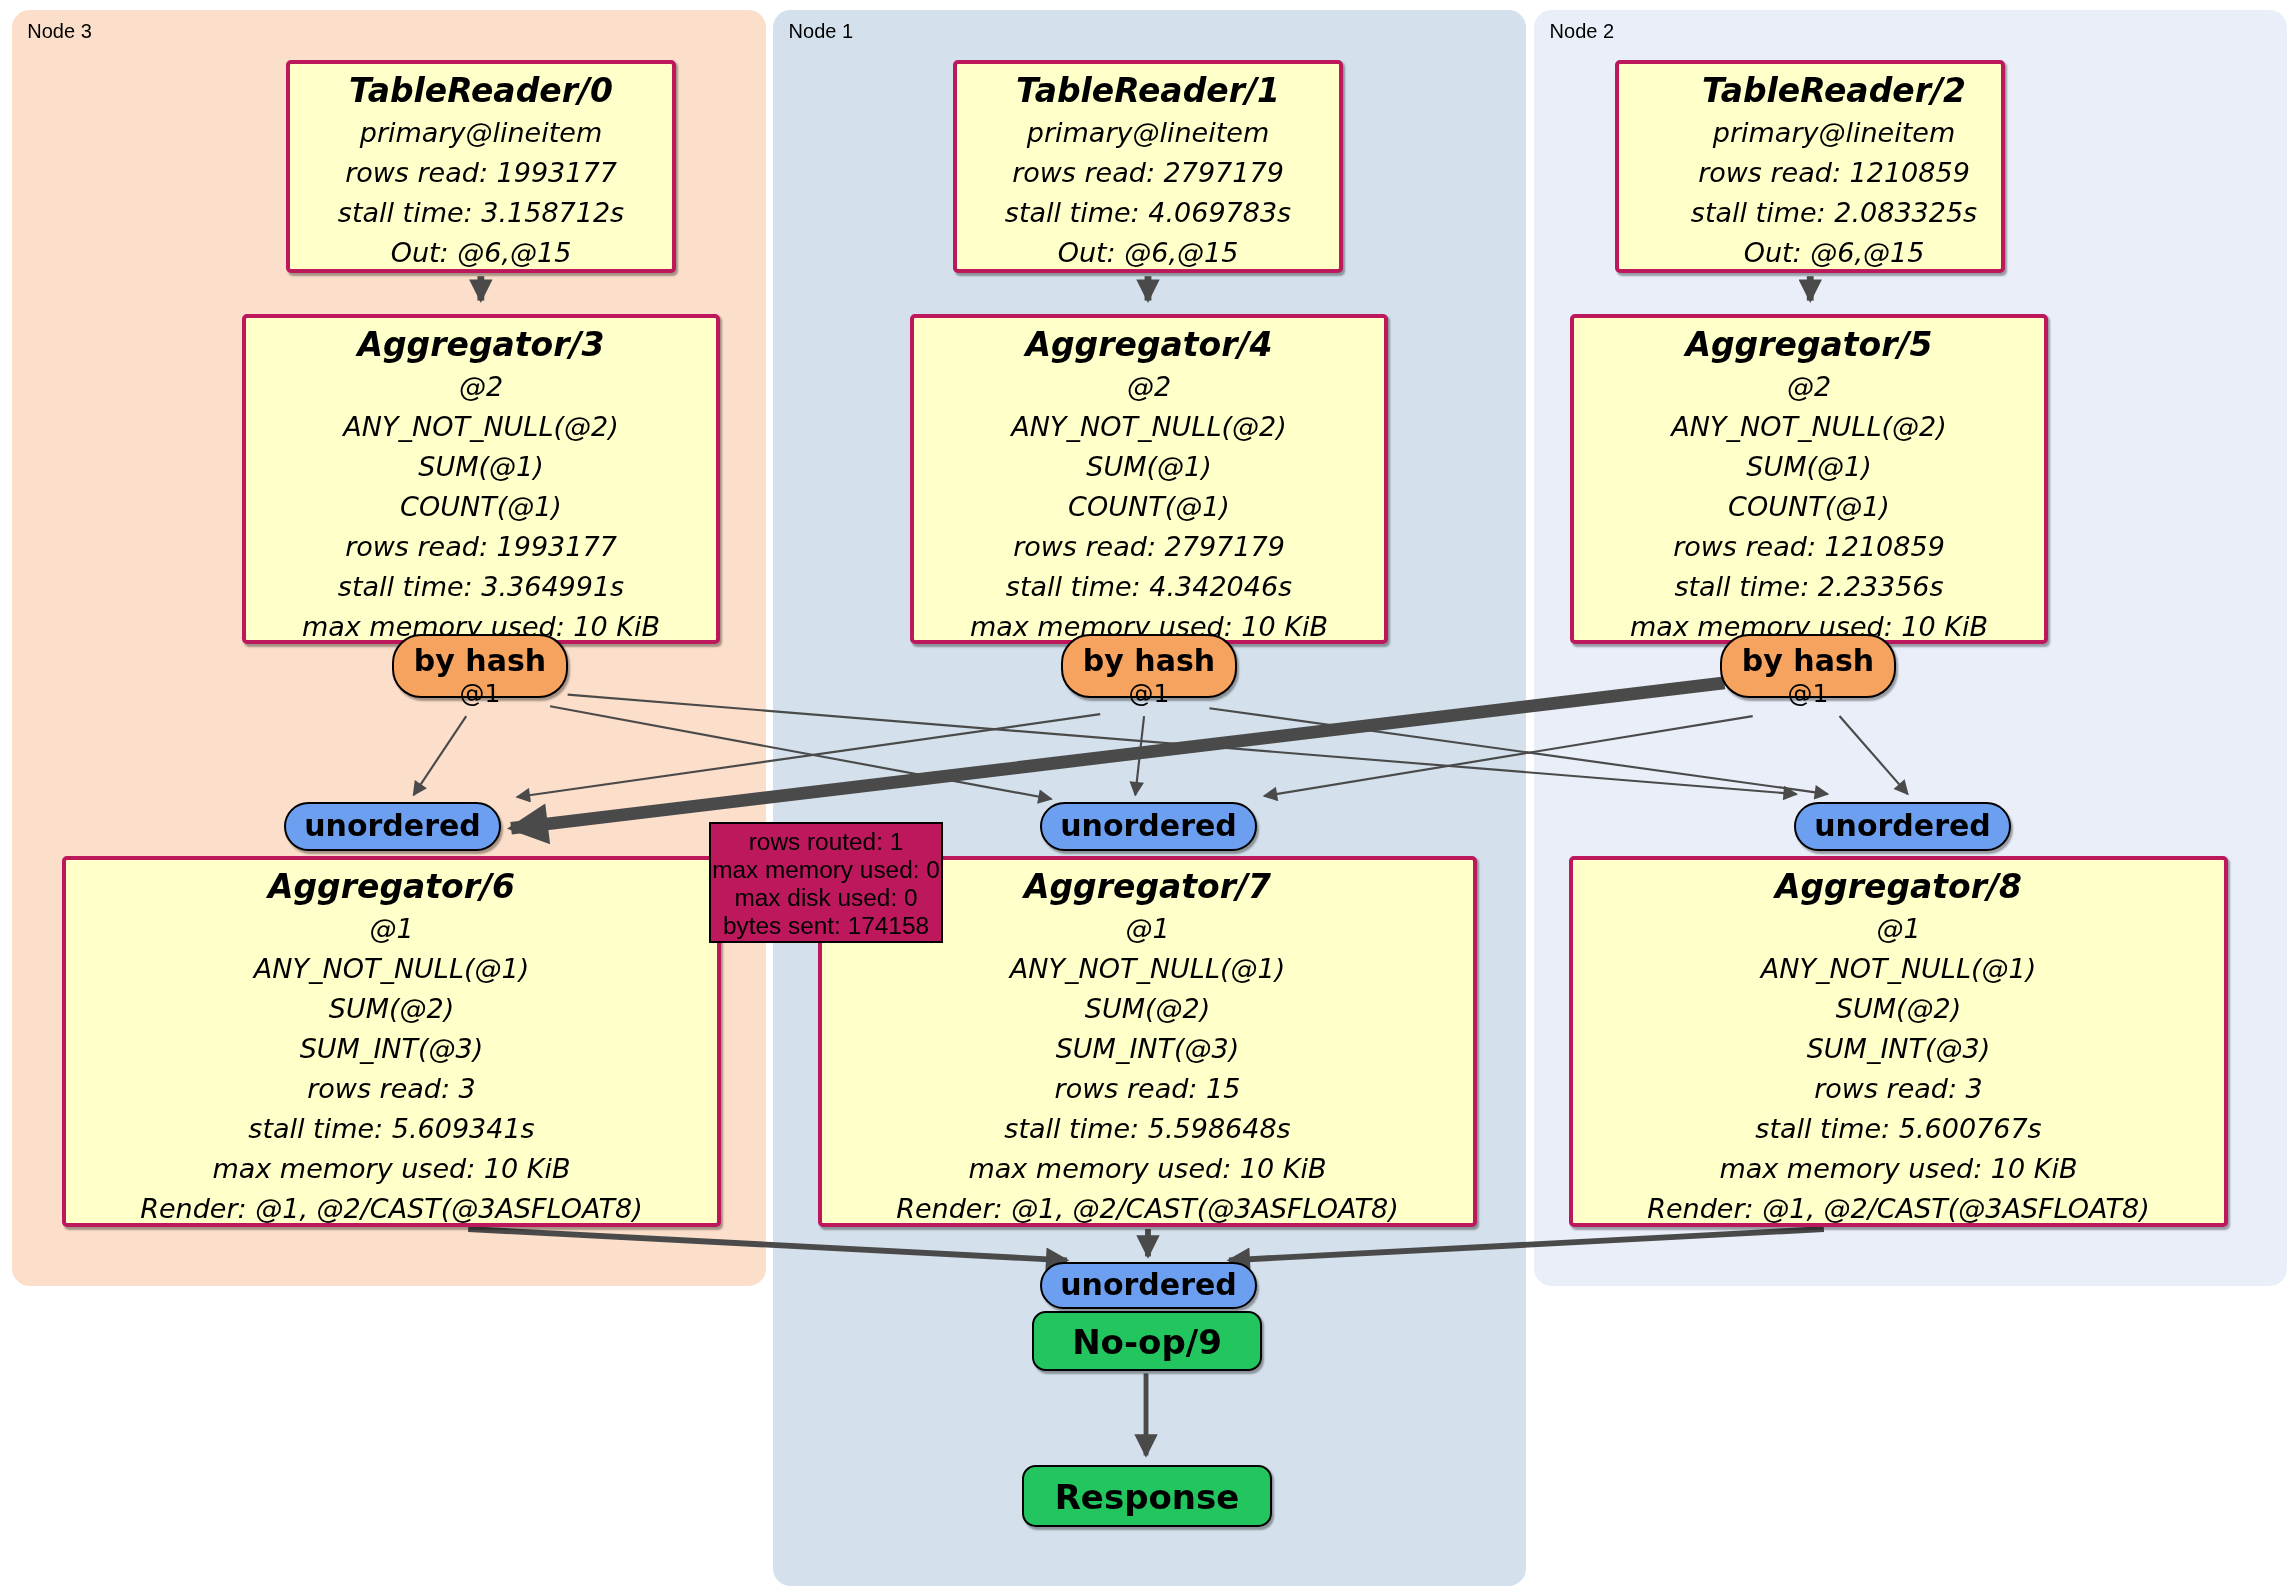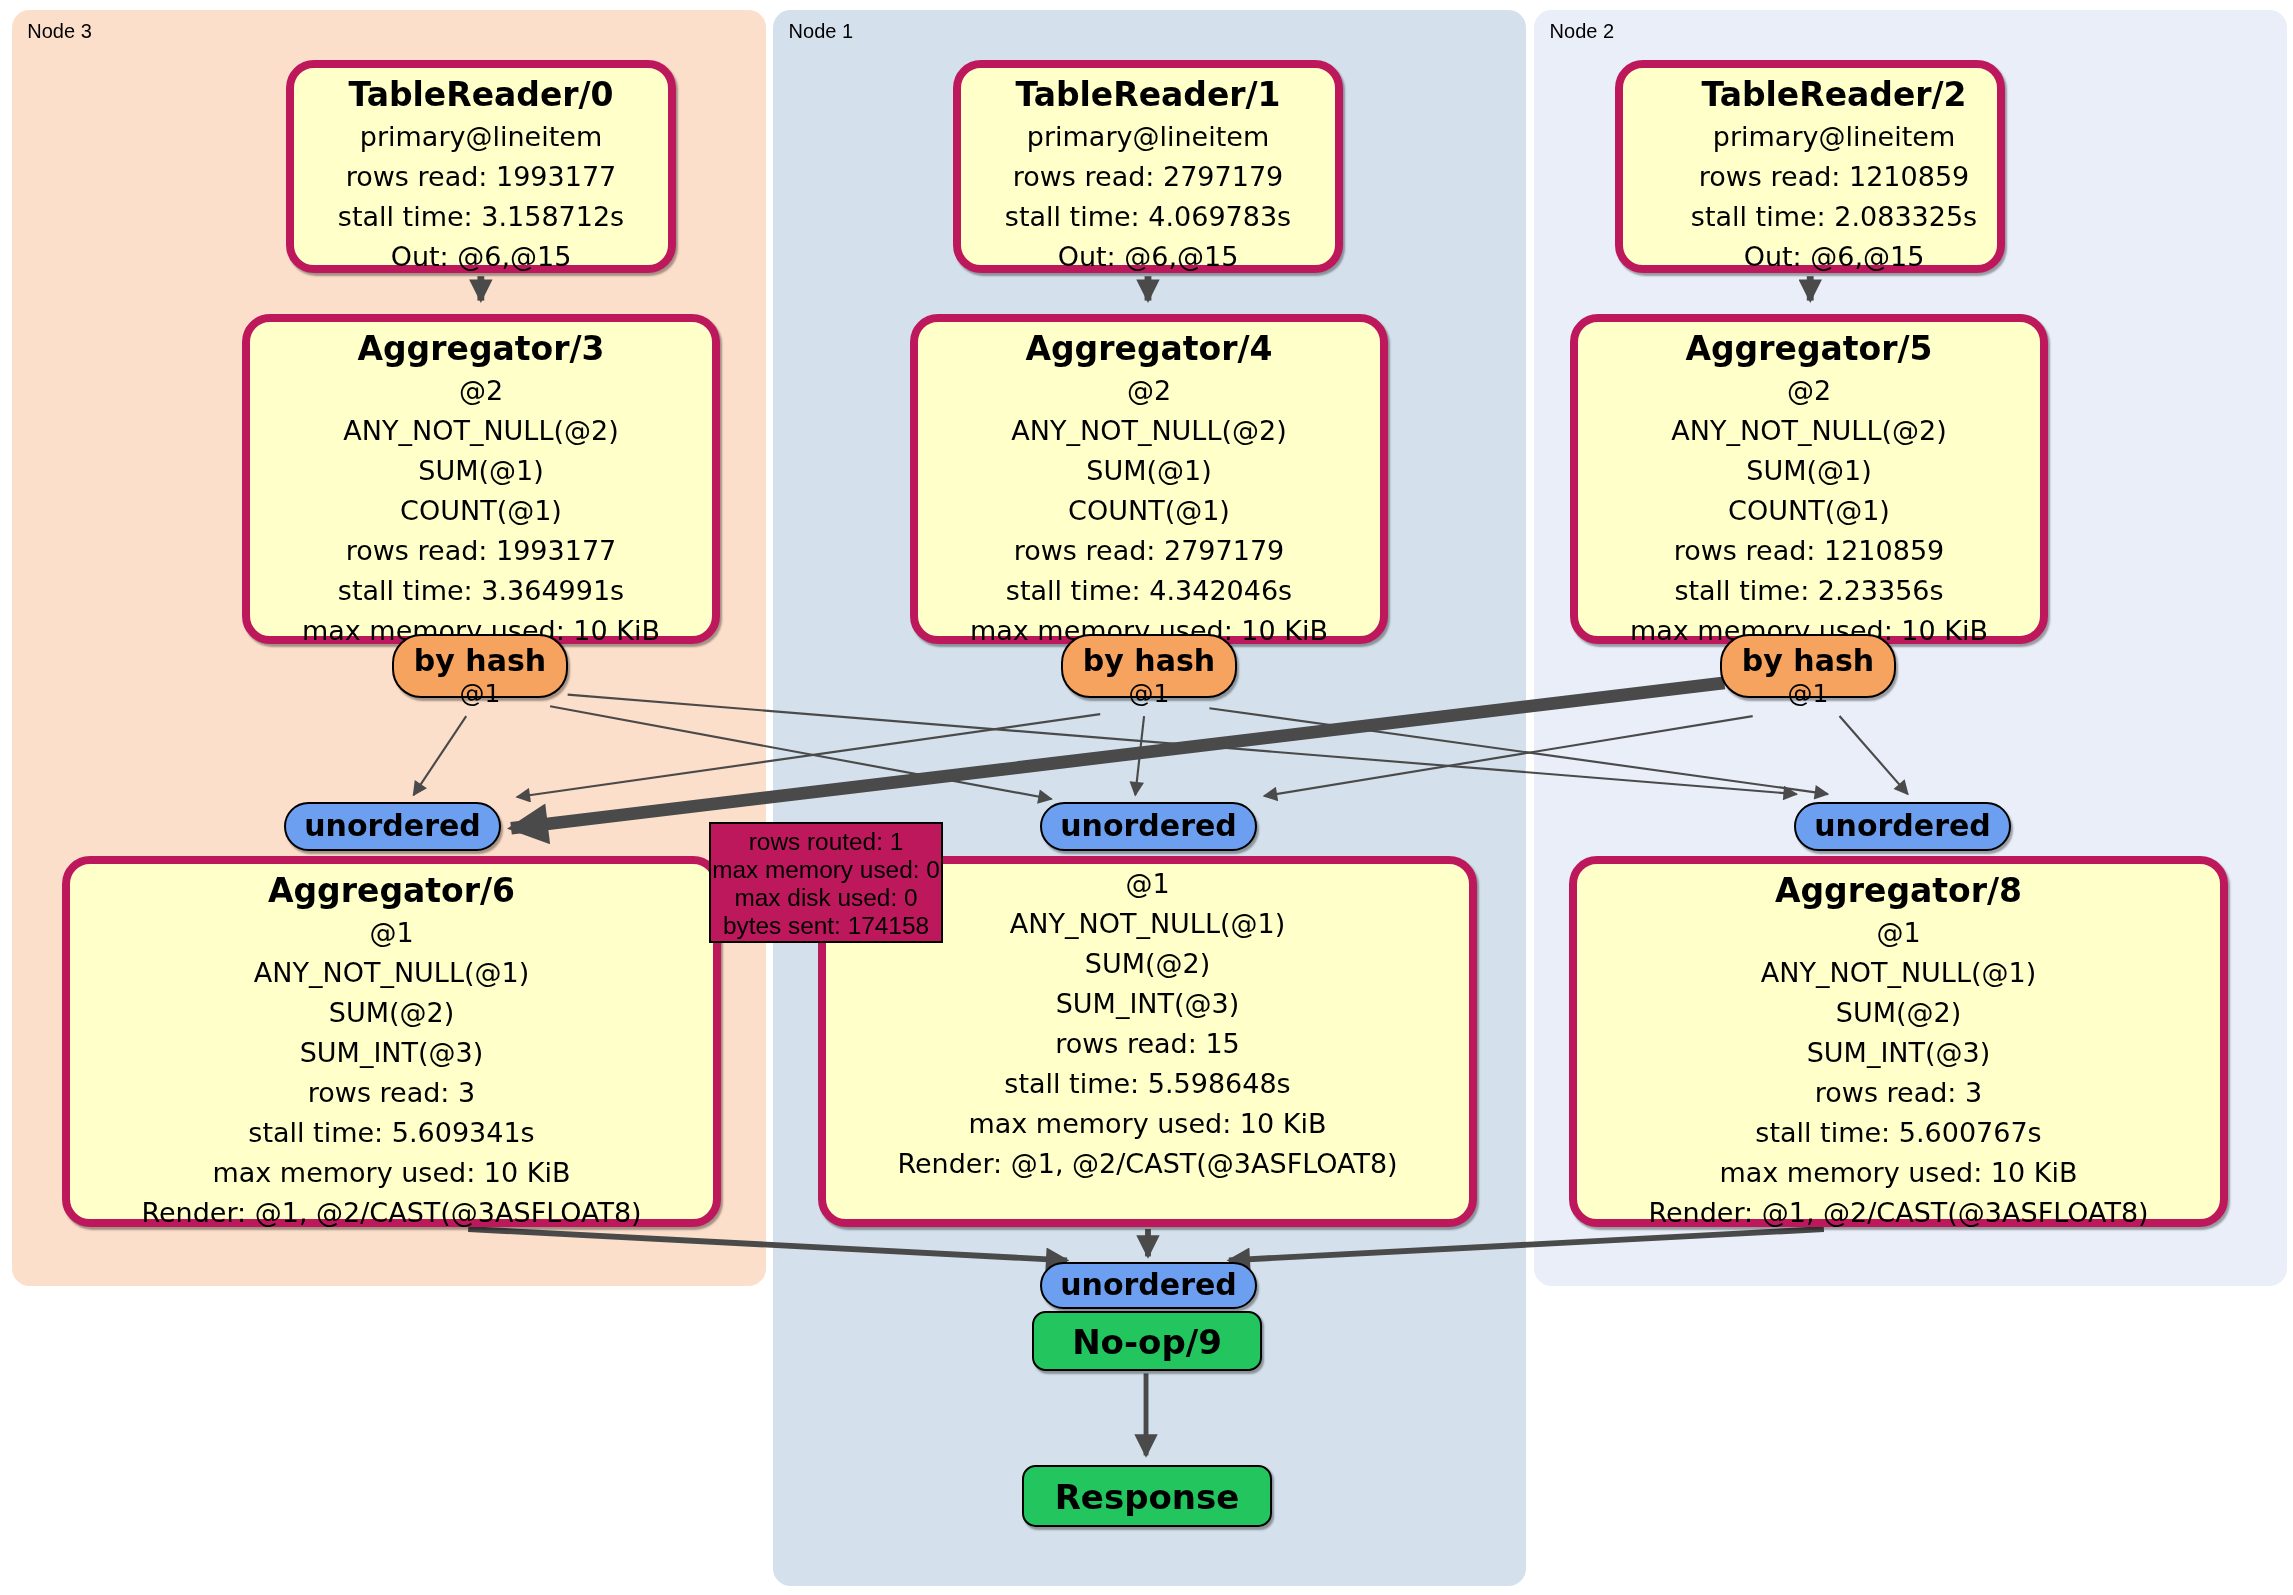--- a/index.html
+++ b/index.html
@@ -2,22 +2,22 @@
 <html><head>
 <meta charset="utf-8">
 <style>
   html,body{margin:0;padding:0;background:#ffffff;}
   #canvas{position:relative;width:2294px;height:1596px;background:#ffffff;overflow:hidden;
           font-family:"DejaVu Sans",sans-serif;color:#000;}
   .region{position:absolute;border-radius:17.6px;z-index:0;}
   .rlabel{position:absolute;left:15.6px;top:9.8px;font-family:"Liberation Sans",sans-serif;
           font-size:20px;color:#000;}
   #edges{position:absolute;left:0;top:0;z-index:1;pointer-events:none;}
-  .gbox{position:absolute;box-sizing:border-box;background:#ffffca;border:8px solid #be185d;
-        border-radius:28px;box-shadow:2px 2.9px 2px rgba(0,0,0,0.35);text-align:center;z-index:2;}
+  .gbox{position:absolute;box-sizing:border-box;background:#ffffca;border:4px solid #be185d;
+        border-radius:5px;box-shadow:2px 2.9px 2px rgba(0,0,0,0.35);text-align:center;z-index:2;font-style:italic;}
   .gbox .t{font-weight:bold;font-size:33px;line-height:45px;padding-top:3.9px;}
   .gbox .l{font-size:27px;line-height:40px;white-space:nowrap;}
   .pill-hash{position:absolute;box-sizing:border-box;width:176px;height:64px;background:#f6a35f;
         border:2.9px solid #000;border-radius:29px;text-align:center;z-index:2;
         box-shadow:2px 2.9px 2px rgba(0,0,0,0.35);}
   .pill-hash .ph1{font-weight:bold;font-size:30px;line-height:39px;padding-top:4.9px;}
   .pill-hash .ph2{font-size:25px;line-height:28px;}
   .pill-sync{position:absolute;box-sizing:border-box;width:217px;height:49px;background:#6d9ff1;
         border:2.9px solid #000;border-radius:24.4px;text-align:center;z-index:2;
         font-weight:bold;font-size:30px;line-height:44px;box-shadow:2px 2.9px 2px rgba(0,0,0,0.35);}
@@ -153,20 +153,21 @@
     <div class="l">@1</div>
     <div class="l">ANY_NOT_NULL(@1)</div>
     <div class="l">SUM(@2)</div>
     <div class="l">SUM_INT(@3)</div>
     <div class="l">rows read: 3</div>
     <div class="l">stall time: 5.609341s</div>
     <div class="l">max memory used: 10 KiB</div>
     <div class="l">Render: @1, @2/CAST(@3ASFLOAT8)</div>
   </div>
   <div class="gbox" style="left:818px;top:856px;width:659px;height:371px;">
+    <div class="t">Aggregator/7</div>
     <div class="l">@1</div>
     <div class="l">ANY_NOT_NULL(@1)</div>
     <div class="l">SUM(@2)</div>
     <div class="l">SUM_INT(@3)</div>
     <div class="l">rows read: 15</div>
     <div class="l">stall time: 5.598648s</div>
     <div class="l">max memory used: 10 KiB</div>
     <div class="l">Render: @1, @2/CAST(@3ASFLOAT8)</div>
   </div>
   <div class="gbox" style="left:1569px;top:856px;width:659px;height:371px;">

